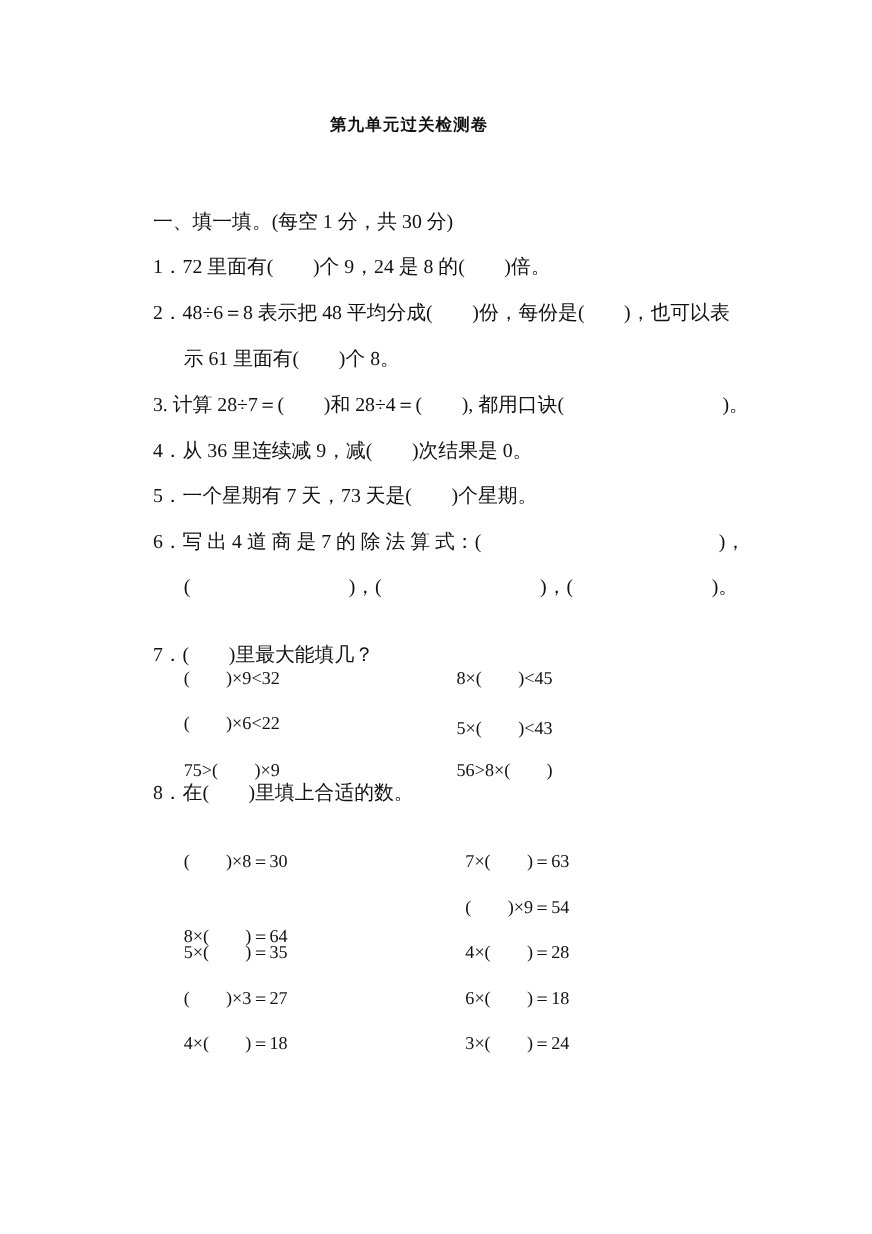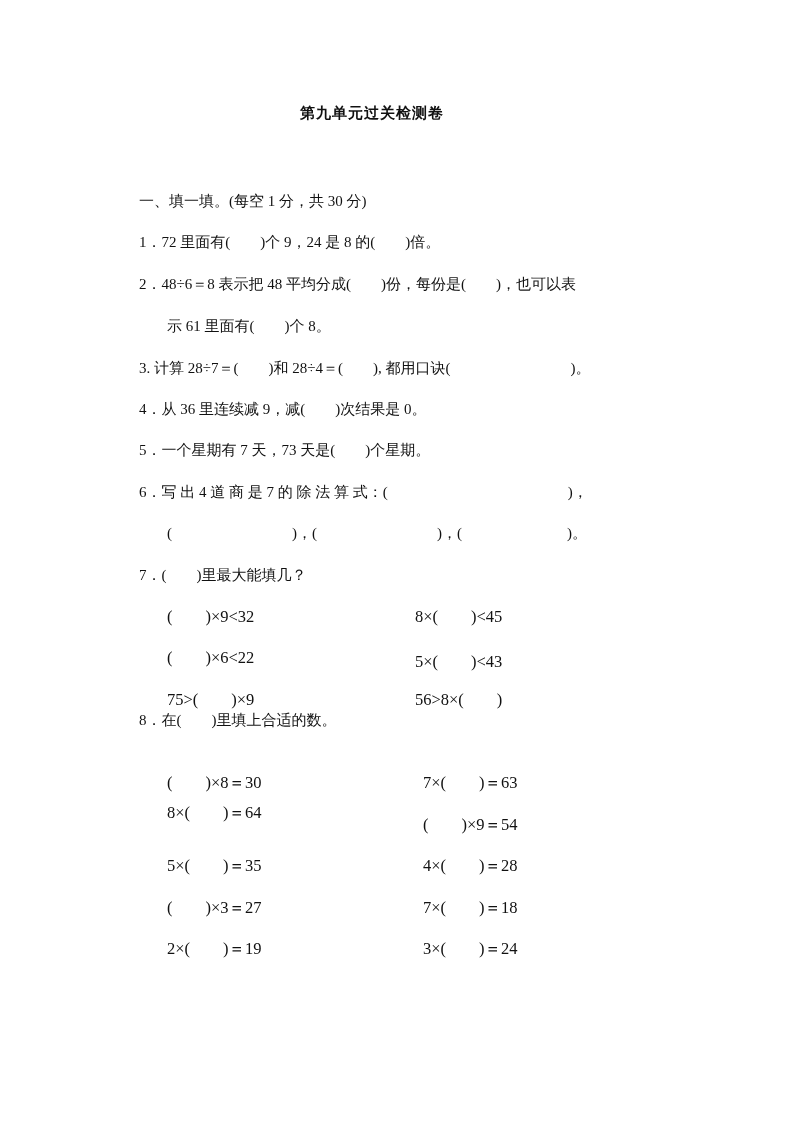--- a/index.html
+++ b/index.html
@@ -1,49 +1,49 @@
 <!DOCTYPE html>
 <html><head>
   <meta charset="utf-8">
   <style>
     html, body { margin:0; padding:0; background:#ffffff; }
     body { width:793px; height:1122px; position:relative; overflow:hidden;
       font-family:"Liberation Serif","DejaVu Serif",serif; color:#111; }
     .title { position:absolute; top:104px; left:0; width:744px; text-align:center;
       font-size:15px; font-weight:bold; letter-spacing:1px;
       font-family:"DejaVu Sans","Liberation Sans",sans-serif; }
-    .line { position:absolute; left:139px; font-size:15px; white-space:pre; line-height:22px; }
+    .line { position:absolute; left:139px; font-size:18px; white-space:pre; line-height:22px; }
     .col2 { position:absolute; font-size:16.5px; white-space:pre; line-height:22px; }
   </style>
 </head>
 <body>
 
 <div class="title">第九单元过关检测卷</div>
 
 <div class="line" style="top:190px">一、填一填。(每空 1 分，共 30 分)</div>
 <div class="line" style="top:231px">1．72 里面有(　　)个 9，24 是 8 的(　　)倍。</div>
 <div class="line" style="top:273px">2．48÷6＝8 表示把 48 平均分成(　　)份，每份是(　　)，也可以表</div>
 <div class="line" style="top:315px;left:167px">示 61 里面有(　　)个 8。</div>
 <div class="line" style="top:357px">3. 计算 28÷7＝(　　)和 28÷4＝(　　), 都用口诀(　　　　　　　　)。</div>
 <div class="line" style="top:398px">4．从 36 里连续减 9，减(　　)次结果是 0。</div>
 <div class="line" style="top:439px">5．一个星期有 7 天，73 天是(　　)个星期。</div>
 <div class="line" style="top:481px">6．写 出 4 道 商 是 7 的 除 法 算 式：(　　　　　　　　　　　　)，</div>
 <div class="line" style="top:522px;left:167px">(　　　　　　　　)，(　　　　　　　　)，(　　　　　　　)。</div>
 
-<div class="line" style="top:564px">7．(　　)里最大能填几？</div>
+<div class="line" style="top:584px">7．(　　)里最大能填几？</div>
 <div class="col2" style="top:606px;left:167px">(　　)×9&lt;32</div>
 <div class="col2" style="top:606px;left:415px">8×(　　)&lt;45</div>
 <div class="col2" style="top:647px;left:167px">(　　)×6&lt;22</div>
 <div class="col2" style="top:651px;left:415px">5×(　　)&lt;43</div>
 <div class="col2" style="top:689px;left:167px">75&gt;(　　)×9</div>
 <div class="col2" style="top:689px;left:415px">56&gt;8×(　　)</div>
 
 <div class="line" style="top:709px">8．在(　　)里填上合适的数。</div>
 <div class="col2" style="top:772px;left:167px">(　　)×8＝30</div>
 <div class="col2" style="top:772px;left:423px">7×(　　)＝63</div>
-<div class="col2" style="top:802px;left:167px">8×(　　)＝64</div>
+<div class="col2" style="top:840px;left:167px">8×(　　)＝64</div>
 <div class="col2" style="top:814px;left:423px">(　　)×9＝54</div>
 <div class="col2" style="top:855px;left:167px">5×(　　)＝35</div>
 <div class="col2" style="top:855px;left:423px">4×(　　)＝28</div>
 <div class="col2" style="top:897px;left:167px">(　　)×3＝27</div>
-<div class="col2" style="top:897px;left:423px">7×(　　)＝18</div>
-<div class="col2" style="top:938px;left:167px">2×(　　)＝19</div>
+<div class="col2" style="top:897px;left:423px">6×(　　)＝18</div>
+<div class="col2" style="top:938px;left:167px">4×(　　)＝18</div>
 <div class="col2" style="top:938px;left:423px">3×(　　)＝24</div>
 
 </body></html>

